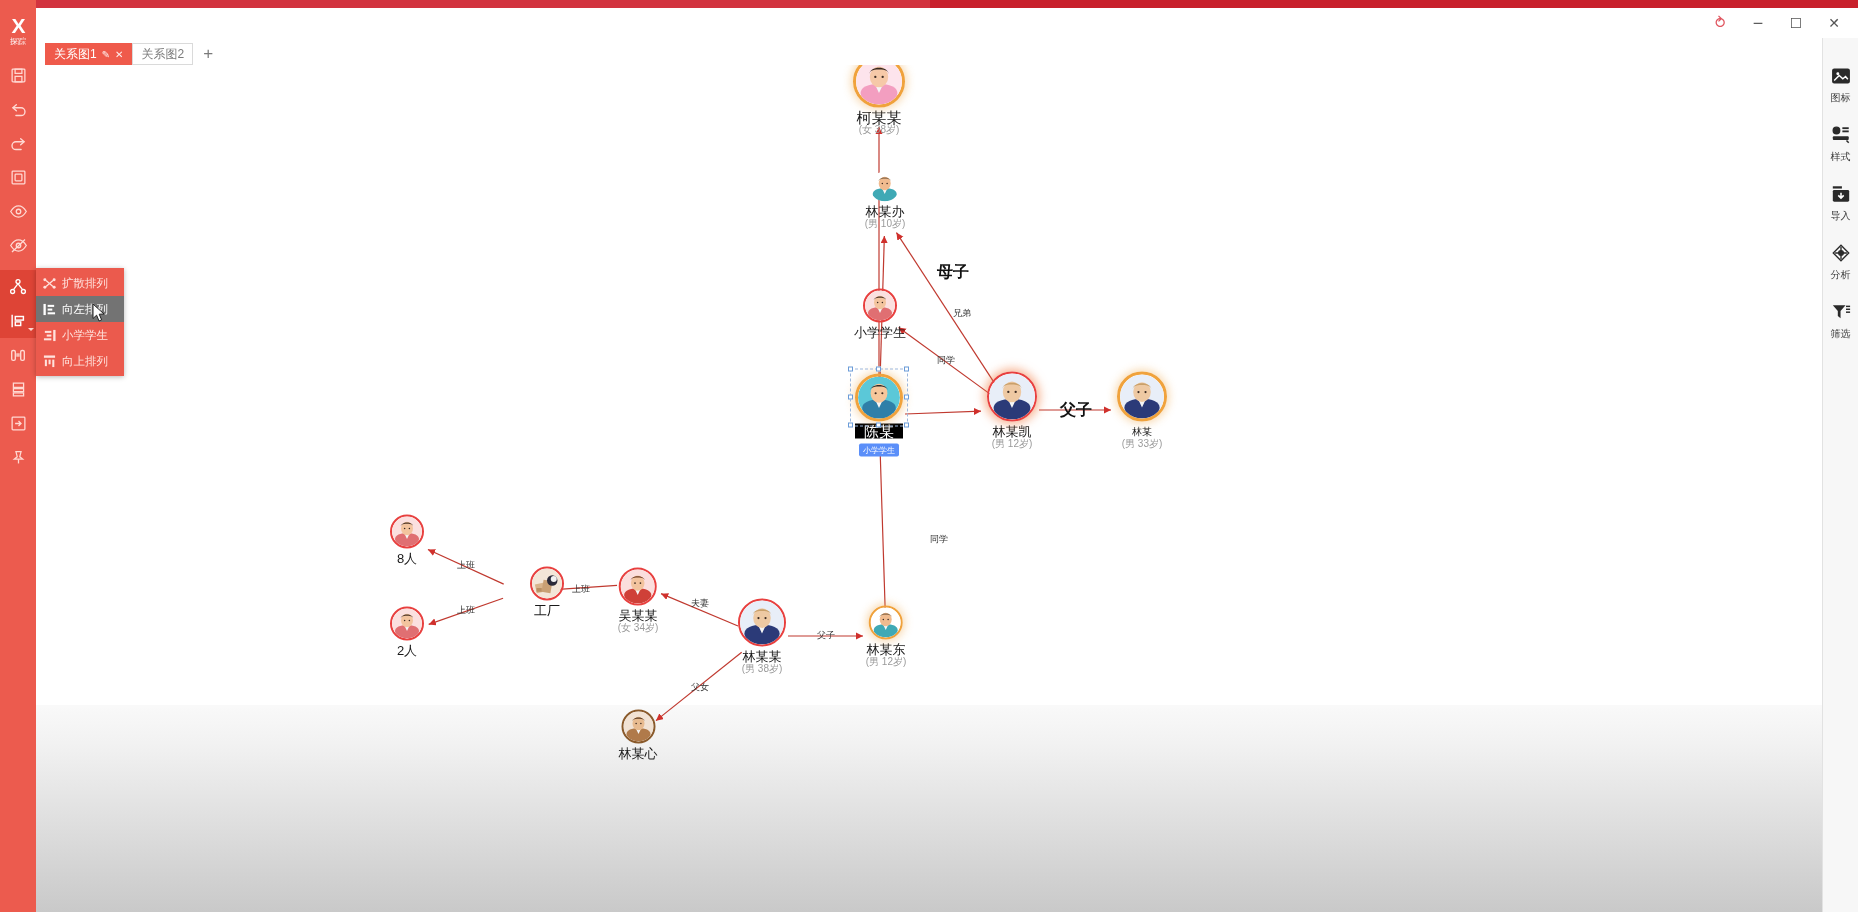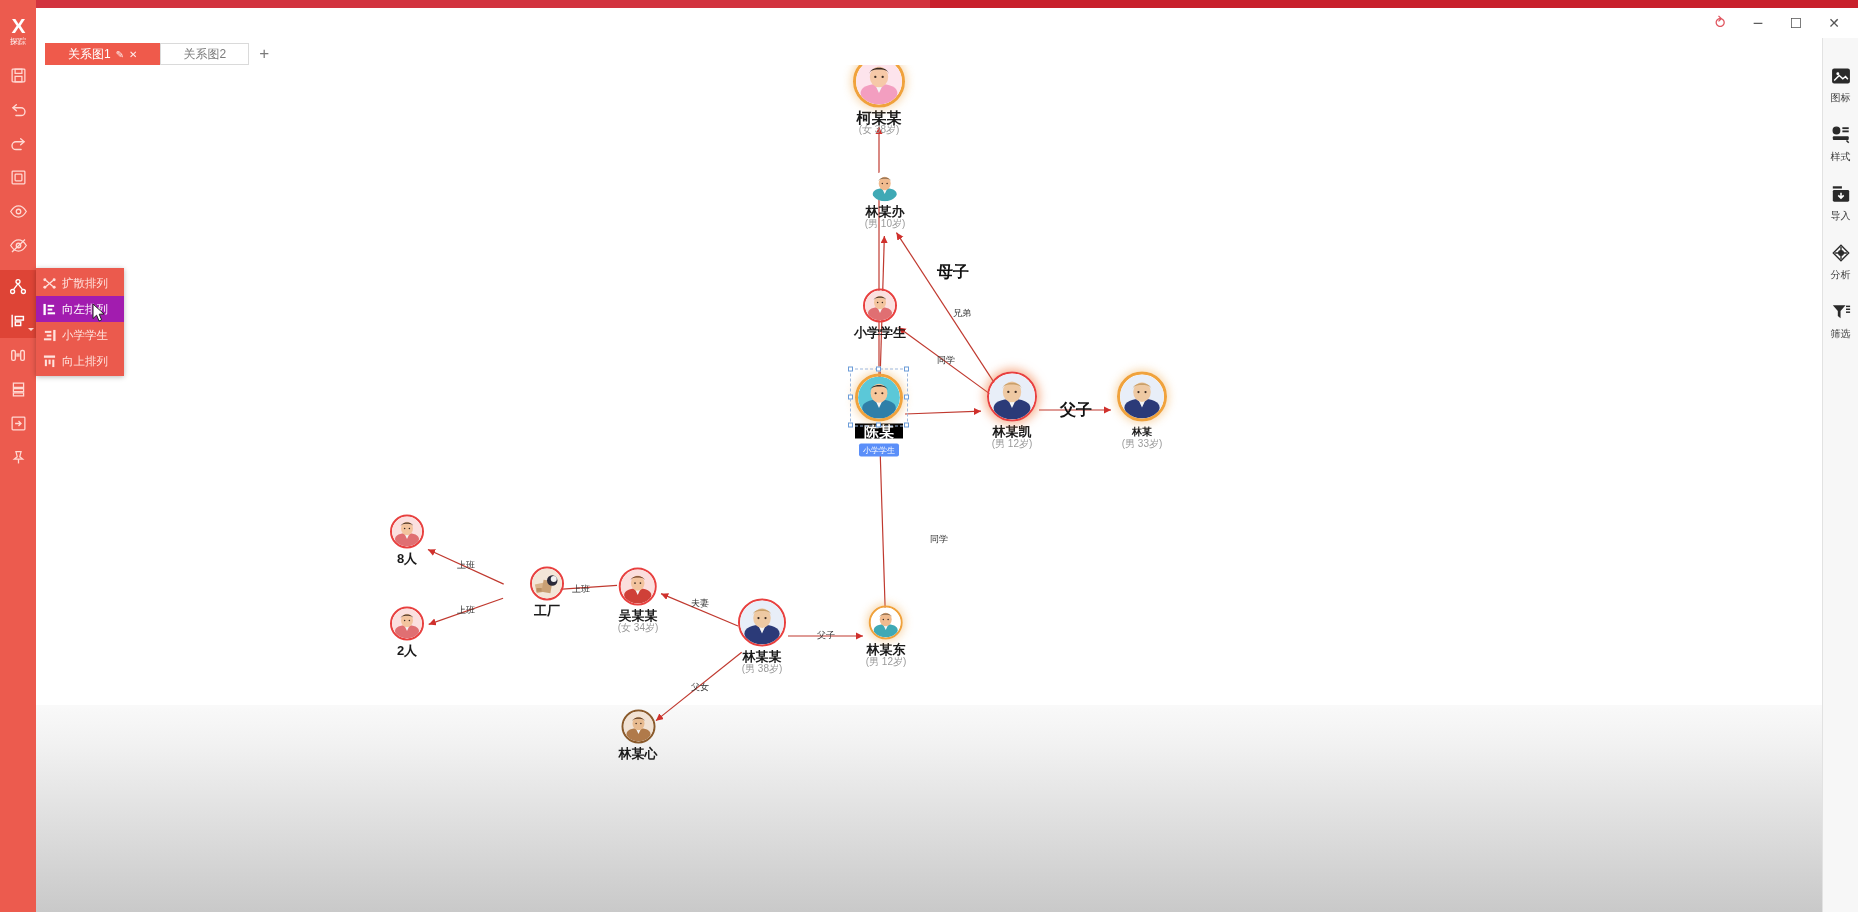--- a/index.html
+++ b/index.html
@@ -68,33 +68,33 @@
     position: absolute; left: 36px; top: 268px; width: 88px;
     background: #eb5a4d; box-shadow: 0 1px 5px rgba(0,0,0,.28);
     z-index: 40; padding: 2px 0;
   }
   .flyout-item {
     height: 26px; display: flex; align-items: center; gap: 6px;
     padding: 0 6px; color: #ffe2dd; font-size: 11.5px; cursor: pointer;
     white-space: nowrap;
   }
   .flyout-item .fi-icon { width: 14px; height: 14px; flex: 0 0 14px; display:flex; align-items:center; justify-content:center;}
-  .flyout-item.selected { background: #a21caf; color: #fff; }
+  .flyout-item.selected { background: #737373; color: #fff; }
   .cursor-ptr {
     position: absolute; left: 92px; top: 303px; z-index: 45; pointer-events: none;
   }
 
   
   .tabbar {
     position: absolute; left: 36px; top: 38px; width: 1822px; height: 27px;
     background: #ffffff; display: flex; align-items: flex-end; padding-left: 9px;
   }
   .tab {
     height: 22px; display: flex; align-items: center; gap: 5px;
-    padding: 0 22px; font-size: 12px; cursor: pointer; border: 1px solid transparent;
+    padding: 0 8px; font-size: 12px; cursor: pointer; border: 1px solid transparent;
   }
   .tab.active { background: #ef5a4b; color: #fff; border-color: #ef5a4b; }
   .tab.inactive { background: #fff; color: #7b7b7b; border: 1px solid #dadada; }
   .tab .tab-edit, .tab .tab-close { font-size: 10px; opacity: .9; }
   .tab-add {
     width: 30px; height: 22px; display: flex; align-items: center; justify-content: center;
     color: #7a7a7a; font-size: 17px; cursor: pointer;
   }
 
   
@@ -109,21 +109,21 @@
   .edges { position: absolute; left: 0; top: 0; width: 1786px; height: 847px; }
 
   
   .node { position: absolute; transform: translate(-50%, -50%); text-align: center; cursor: pointer; }
   .node .ring {
     border-radius: 50%; margin: 0 auto; position: relative;
     display: flex; align-items: center; justify-content: center;
     overflow: hidden;
   }
   .node .lbl {
-    margin-top: 2px; font-size: 13px; color: #1a1a1a; font-weight: bold;
+    margin-top: 2px; font-size: 13px; color: #1a1a1a; font-weight: normal;
     white-space: nowrap; line-height: 15px;
   }
   .node .sub {
     font-size: 10px; color: #9a9a9a; white-space: nowrap; line-height: 10px;
   }
   .node .badge {
     display: inline-block; margin-top: 3px; background: #5b8ff9; color: #fff;
     font-size: 8px; padding: 1px 4px; border-radius: 2px; white-space: nowrap;
   }
   .node.selected .lbl { background: #000; color: #fff; padding: 0 2px; }

